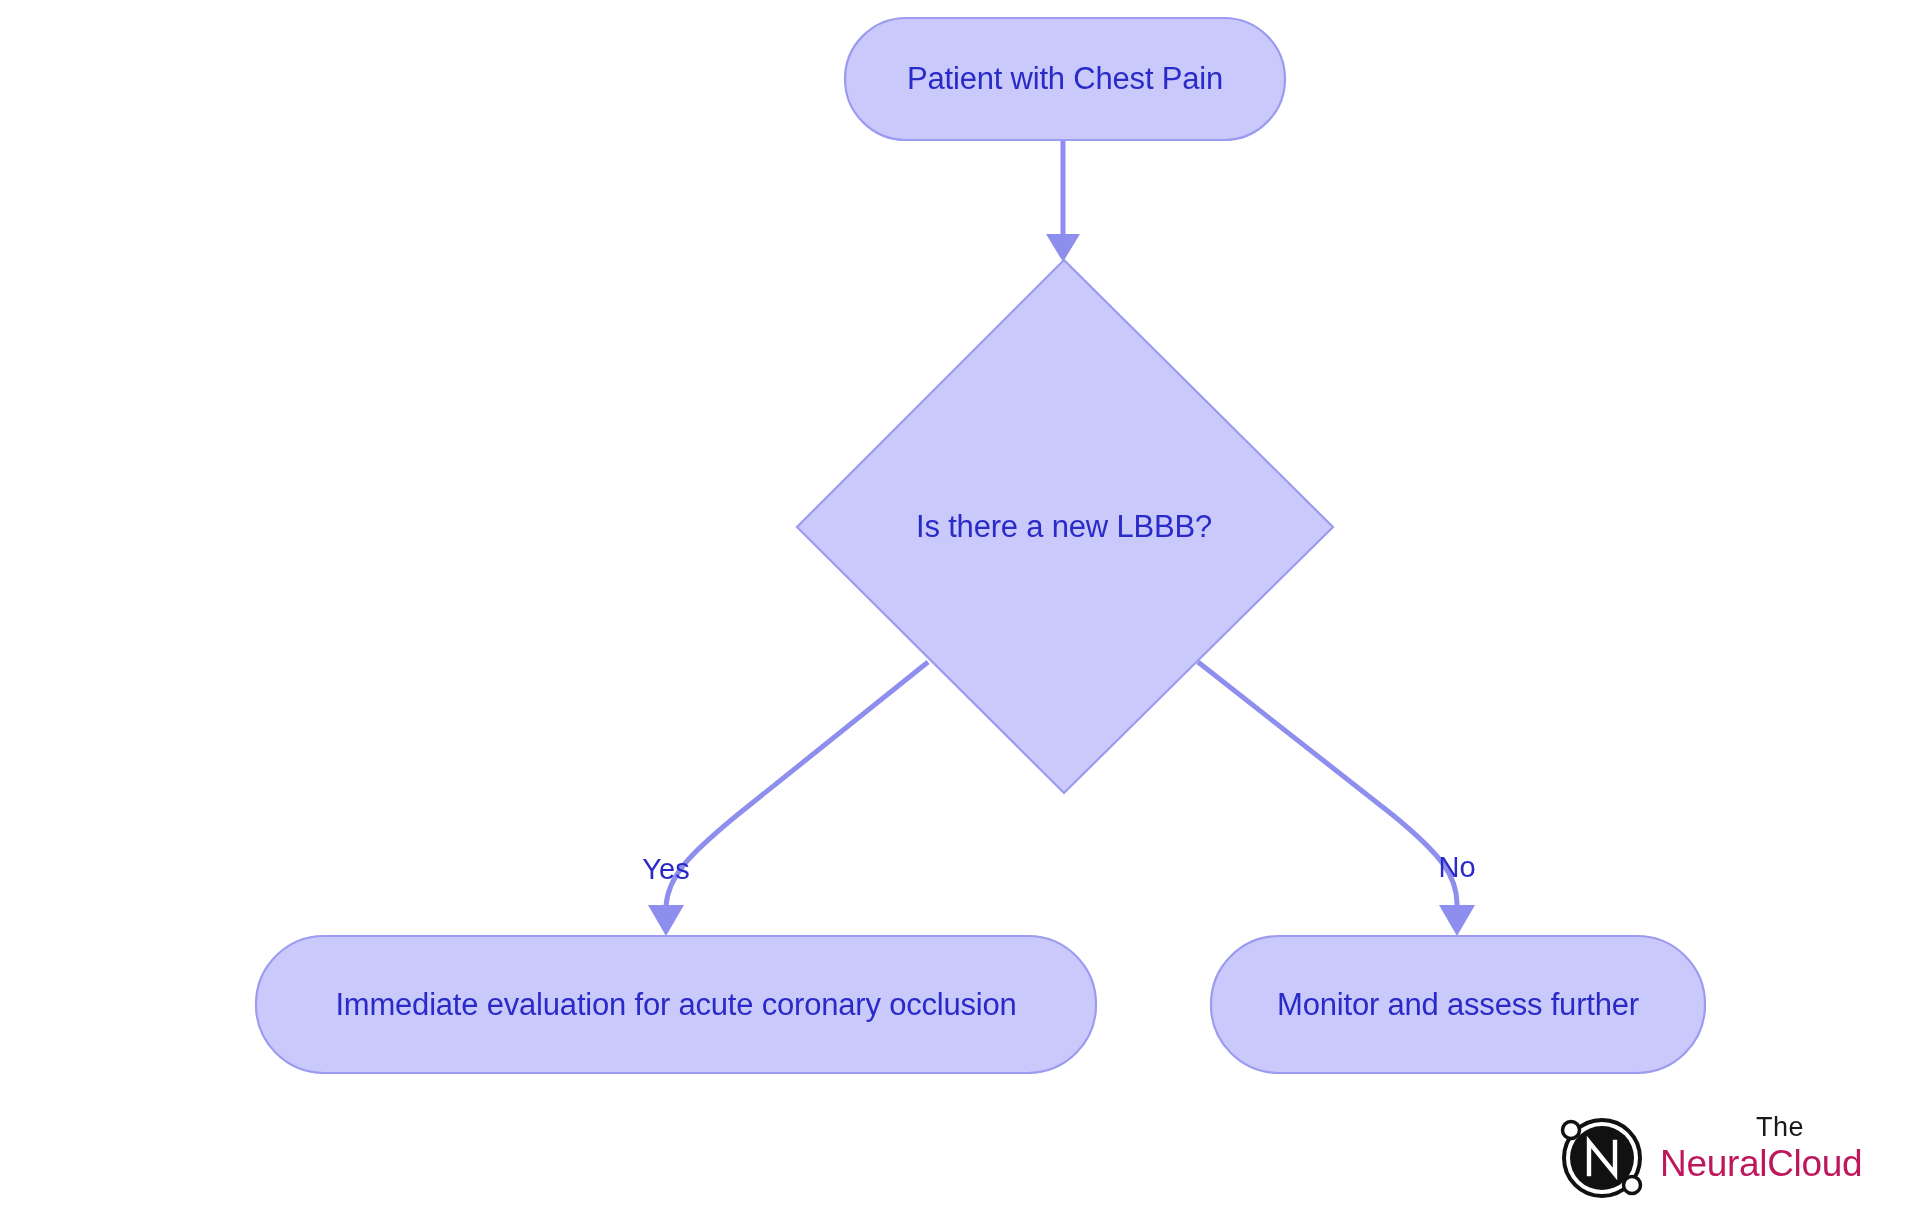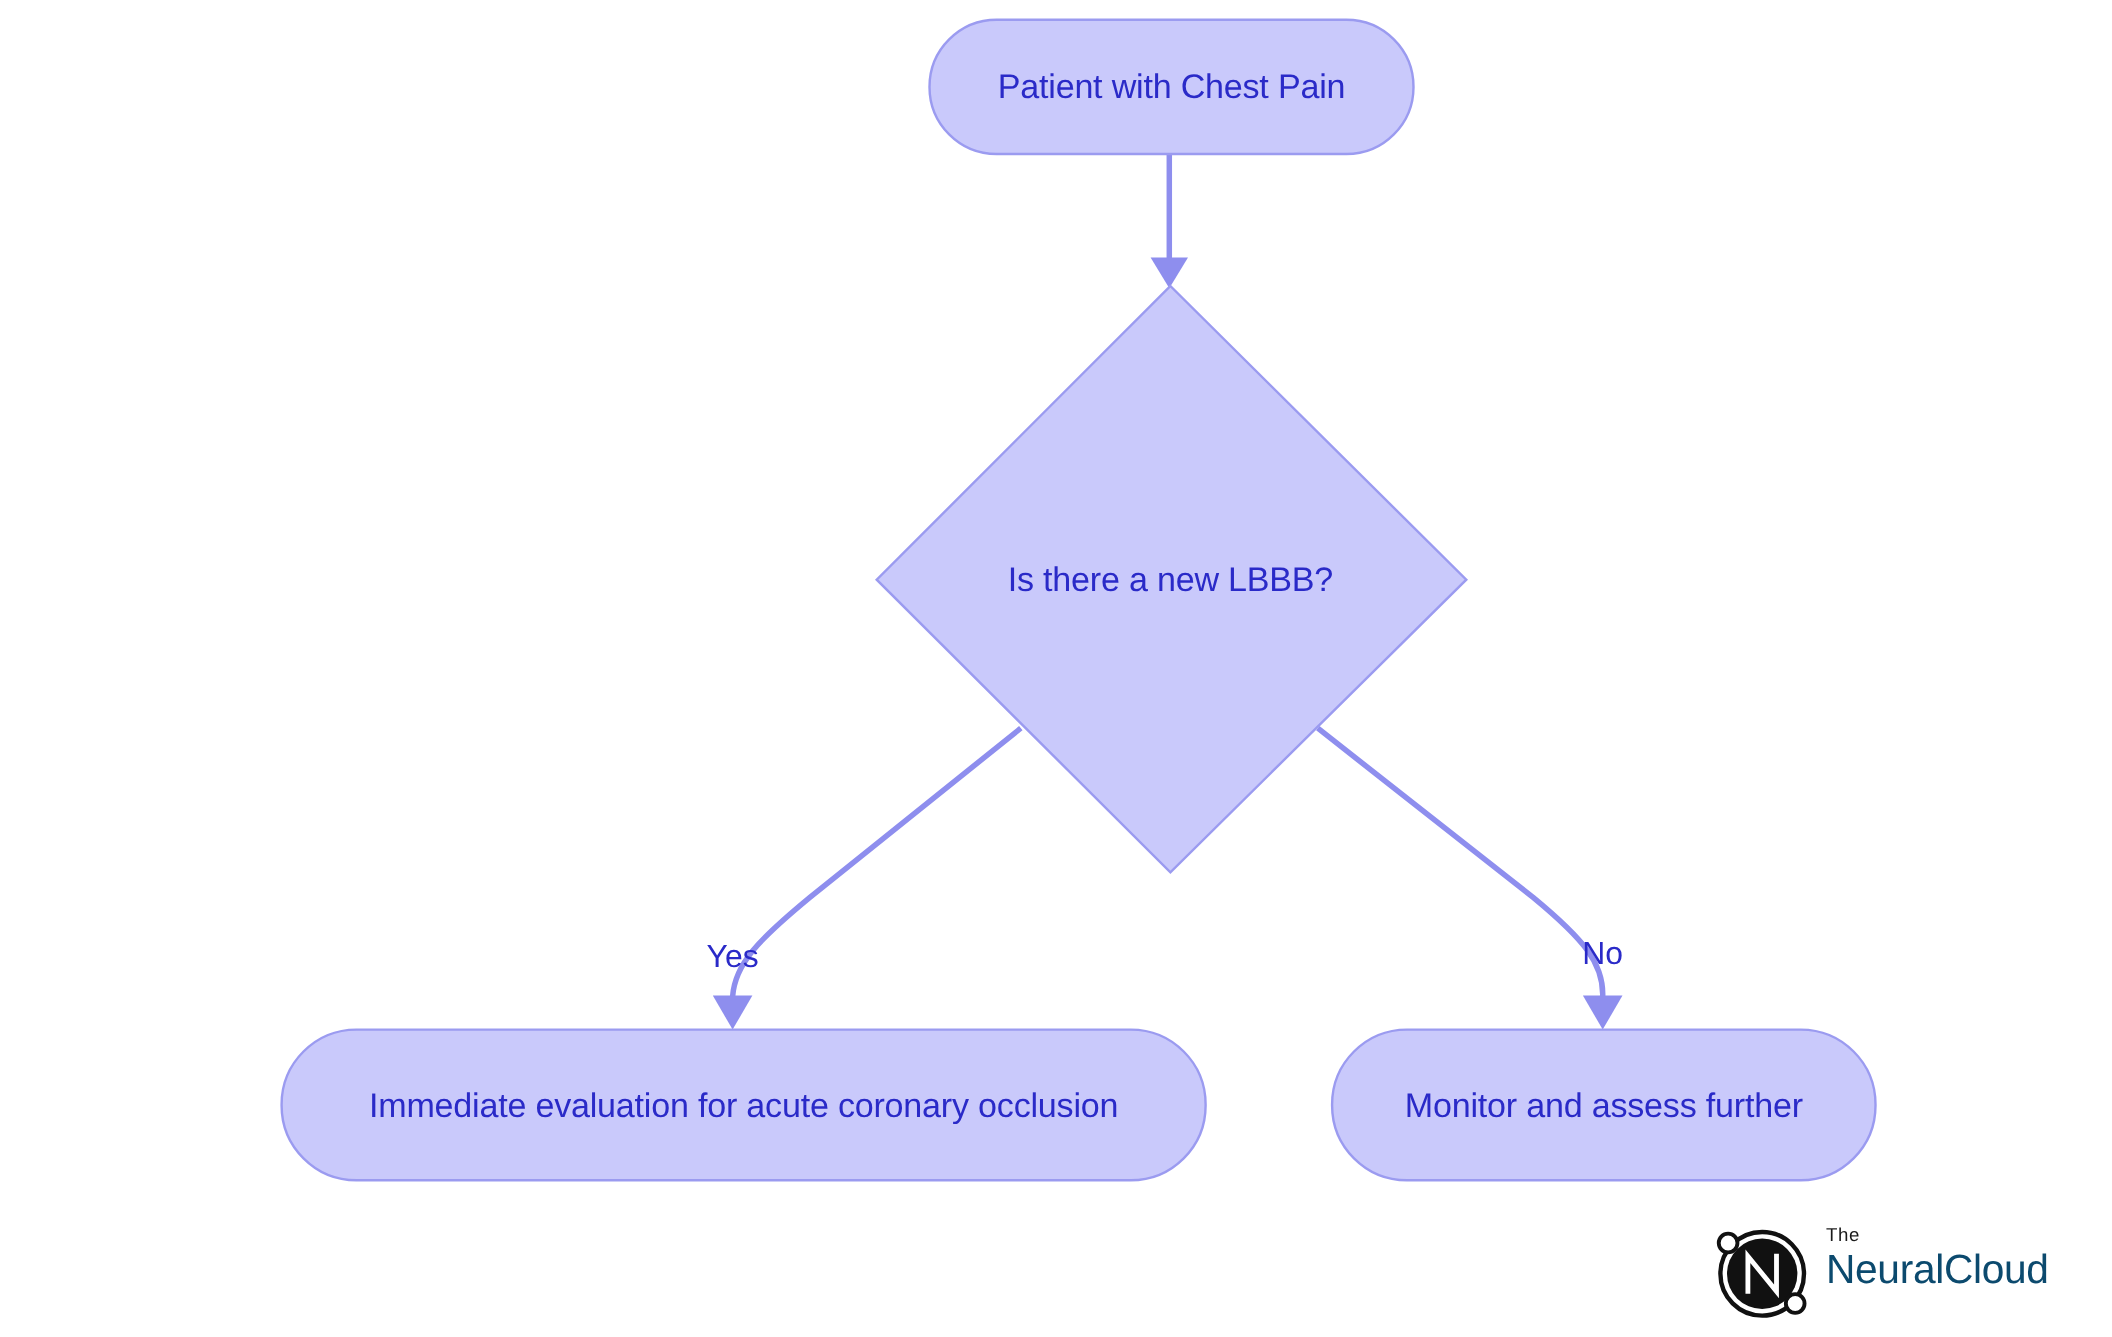--- a/index.html
+++ b/index.html
@@ -78,31 +78,32 @@
     position: absolute;
     left: 104px;
     top: 4px;
     width: 240px;
     height: 92px;
     color: #111111;
     font-family: "Liberation Sans", "DejaVu Sans", sans-serif;
     line-height: 1.0;
   }
   .logo-the {
-    font-size: 17px;
+    font-size: 27px;
     letter-spacing: 0.5px;
     display: block;
     color: #1a1a1a;
+    text-align: center;
   }
   .logo-name {
     font-size: 37px;
     letter-spacing: -0.3px;
     display: block;
     margin-top: 4px;
-    color: #0c4a6e;
+    color: #be185d;
   }
 </style>
 </head>
 <body>
 
 <div id="canvas">
 
   <svg class="flow-svg" viewBox="0 0 1920 1215" xmlns="http://www.w3.org/2000/svg">
 
     <g>

